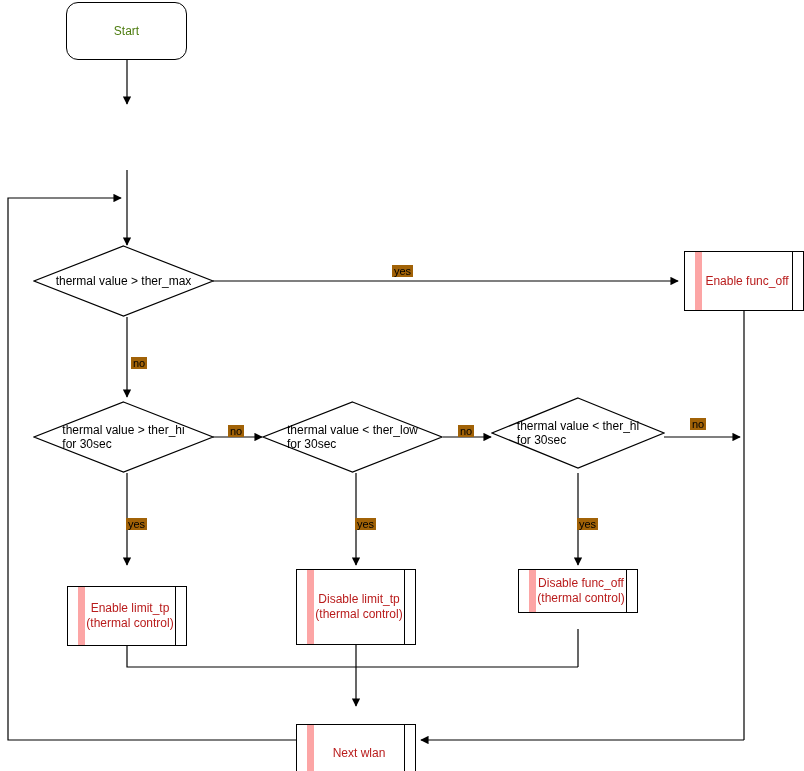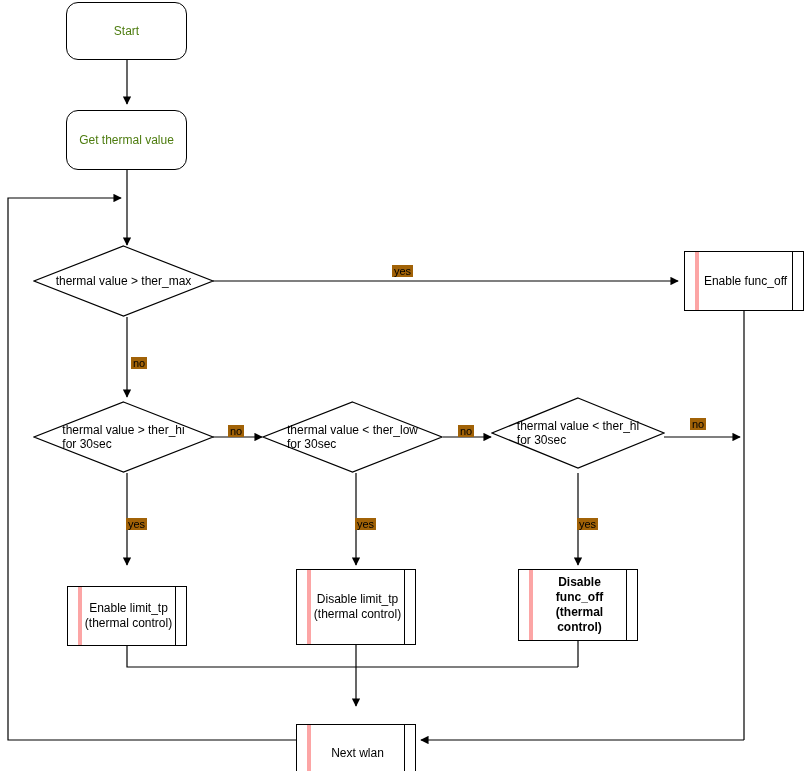--- a/index.html
+++ b/index.html
@@ -45,31 +45,31 @@
     position: absolute;
     box-sizing: border-box;
     background: #ffffff;
     border: 1px solid #000000;
     z-index: 3;
   }
   .predef .inner {
     position: absolute;
     top: 0;
     bottom: 0;
-    border-left: 4px solid #fca5a5;
+    border-left: 7px solid #fca5a5;
     border-right: 1px solid #000000;
     left: 10px;
     right: 10px;
     display: flex;
     align-items: center;
     justify-content: center;
     text-align: center;
     font-size: 12px;
     line-height: 15px;
-    color: #000000;
+    color: #b91c1c;
     box-sizing: border-box;
   }
   .diamond {
     position: absolute;
     z-index: 3;
   }
   .diamond svg {
     position: absolute;
     left: 0;
     top: 0;
@@ -142,23 +142,20 @@
       <path d="M 578 629 L 578 667"></path>
 
       <path d="M 356 629 L 356 706" marker-end="url(#arrow)"></path>
     </g>
   </svg>
 
   <div class="node terminator" style="left:66px; top:2px; width:121px; height:58px;">
     <span>Start</span>
   </div>
 
-  <div class="node terminator" style="left:66px; top:110px; width:121px; height:60px;">
-    <span>Get thermal value</span>
-  </div>
 
   <div class="diamond" style="left:33px; top:245px; width:181px; height:72px;">
     <svg width="181" height="72" viewBox="0 0 181 72" xmlns="http://www.w3.org/2000/svg">
       <polygon points="90.5,1 180,36 90.5,71 1,36" fill="#ffffff" stroke="#000000" stroke-width="1.2"></polygon>
     </svg>
     <div class="dlabel">thermal value &gt; ther_max</div>
   </div>
 
   <div class="predef" style="left:684px; top:251px; width:120px; height:60px;">
     <div class="inner">Enable func_off</div>
@@ -211,21 +208,21 @@
 
   <div class="predef" style="left:296px; top:569px; width:120px; height:76px;">
     <div class="inner">
       <div>
         <div>Disable limit_tp</div>
         <div>(thermal control)</div>
       </div>
     </div>
   </div>
 
-  <div class="predef" style="left:518px; top:569px; width:120px; height:72px;font-weight:bold;">
+  <div class="predef" style="left:518px; top:569px; width:120px; height:44px;">
     <div class="inner">
       <div>
         <div>Disable func_off</div>
         <div>(thermal control)</div>
       </div>
     </div>
   </div>
 
   <div class="predef" style="left:296px; top:712px; width:120px; height:58px;margin-top:12px;">
     <div class="inner">Next wlan</div>

